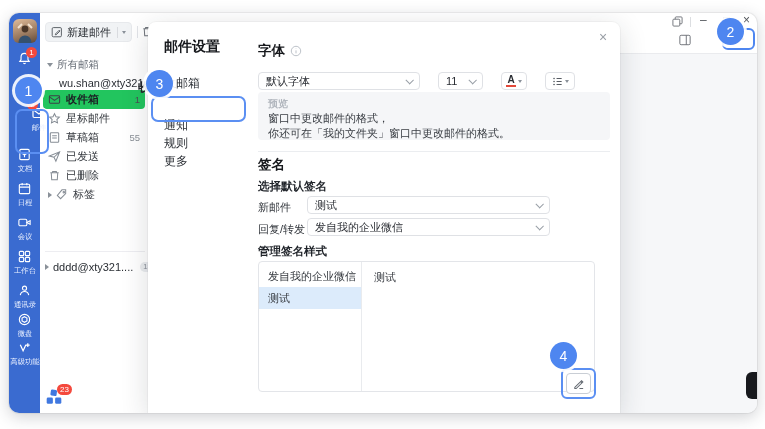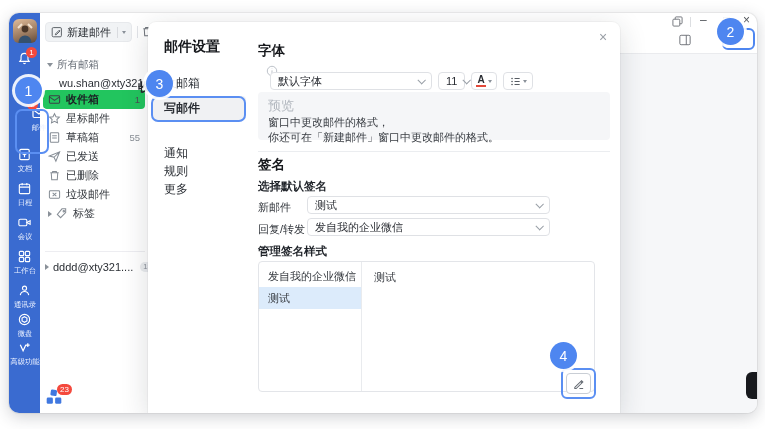--- a/index.html
+++ b/index.html
@@ -69,41 +69,41 @@
   .m-close { position:absolute; left:446px; top:6px; width:18px; height:18px; font-size:14px;
     color:#9a9fa6; display:flex; align-items:center; justify-content:center; }
   .m-nav { position:absolute; left:4px; top:48px; width:94px; }
   .mnav { height:18px; line-height:18px; padding-left:12px; font-size:12px; color:#2b2f35; }
   .mnav1 { margin-top:4px; }
   .mnav-sel { height:24px; line-height:24px; background:#f0f1f3; border-radius:4px;
     font-weight:bold; margin-top:4px; }
   .mnav-after { margin-top:24px; }
 
   .c-head { position:absolute; left:110px; top:20px; display:flex; align-items:center; gap:5px;
-    font-size:13.5px; font-weight:bold; color:#17191d;flex-direction:column; }
-  .controls { position:absolute; left:122px; top:50px; display:flex; gap:6px; }
+    font-size:13.5px; font-weight:bold; color:#17191d; }
+  .controls { position:absolute; left:110px; top:50px; display:flex; gap:18px; }
   .select { height:18px; border:1px solid #dfe1e5; border-radius:4px; background:#fff;
     display:flex; align-items:center; padding:0 7px; font-size:11px; color:#2a2d33; gap:6px; }
-  .sel-family { width:162px; } .sel-size { width:27px; }
+  .sel-family { width:162px; } .sel-size { width:45px; }
   .mini-btn { width:26px; height:18px; border:1px solid #dfe1e5; border-radius:4px; background:#fff;
     display:flex; align-items:center; justify-content:center; gap:2px; }
   .mini-btn.list { width:30px; }
   .a-letter { font-size:10px; font-weight:bold; color:#2a2d33; line-height:9px; }
   .a-wrap { display:flex; flex-direction:column; align-items:center; }
   .a-bar { width:10px; height:2.5px; background:#e2493b; margin-top:1px; }
   .chv { width:6px; height:6px; border-right:1.2px solid #9aa0a8; border-bottom:1.2px solid #9aa0a8;
     transform:rotate(45deg) translateY(-1px); margin-left:auto; flex:none; }
   .car-d { width:0; height:0; border-left:3.5px solid transparent; border-right:3.5px solid transparent;
     border-top:4.5px solid #8a9199; }
   .car-d.tiny { border-left-width:2.5px; border-right-width:2.5px; border-top-width:3.5px; }
   .car-r { width:0; height:0; border-top:3.5px solid transparent; border-bottom:3.5px solid transparent;
     border-left:4.5px solid #8a9199; }
   .preview { position:absolute; left:110px; top:70px; width:352px; height:48px; background:#f5f6f8;
     border-radius:4px; padding:5px 10px; }
-  .preview .plab { font-size:13px; color:#b3b8bf; }
+  .preview .plab { font-size:10px; color:#b3b8bf;font-weight:bold; }
   .preview .pline { font-size:11px; color:#383c42; line-height:14.5px; }
   .hdiv { position:absolute; left:110px; top:129px; width:352px; height:1px; background:#ebedf0; }
   .sig-title { position:absolute; left:110px; top:134px; font-size:13.5px; font-weight:bold; color:#17191d; }
   .sub-title { position:absolute; left:110px; font-size:11.5px; font-weight:bold; color:#1f2329; }
   .sig-label { position:absolute; left:110px; font-size:11px; color:#33373d; }
   .sig-select { position:absolute; left:159px; width:243px; }
   .panel { position:absolute; left:110px; top:239px; width:337px; height:131px;
     border:1px solid #e3e5e9; border-radius:4px; background:#fff; }
   .panel .lcol { position:absolute; left:0; top:0; width:103px; height:100%;
     border-right:1px solid #e9ebee; padding-top:3px; }
@@ -296,28 +296,20 @@
         <span class="cnt"></span>
       </div>
       <div class="frow">
         <svg width="13" height="13" viewBox="0 0 14 14" fill="none" stroke="#868d95" stroke-width="1.1">
             <path d="M2.5 4h9M5 4V2.8h4V4M3.5 4l.5 7.5h6L10.5 4"></path>
           </svg>
         <span>已删除</span>
         <span class="cnt"></span>
       </div>
       <div class="frow">
-        <svg width="13" height="13" viewBox="0 0 14 14" fill="none" stroke="#868d95" stroke-width="1.1">
-            <rect x="1.5" y="3" width="11" height="8" rx="1"></rect>
-            <path d="M5 5.3l4 3.4m0-3.4l-4 3.4"></path>
-          </svg>
-        <span>垃圾邮件</span>
-        <span class="cnt"></span>
-      </div>
-      <div class="frow">
         <span class="car-r" style="margin-right:-2px;"></span>
         <svg width="13" height="13" viewBox="0 0 14 14" fill="none" stroke="#868d95" stroke-width="1.1">
             <path d="M7.5 2h4v4L6 11.5 2.5 8z"></path>
             <circle cx="9.5" cy="4.5" r=".8"></circle>
           </svg>
         <span>标签</span>
         <span class="cnt"></span>
       </div>
     </div>
 
@@ -331,21 +323,20 @@
   <div class="list-sliver">收</div>
 
   <div class="dark-widget"></div>
 
   <div class="modal">
     <div class="m-title">邮件设置</div>
     <div class="m-close">×</div>
 
     <nav class="m-nav">
       <div class="mnav mnav1">收邮箱</div>
-      <div class="mnav mnav-sel">写邮件</div>
       <div class="mnav mnav-after">通知</div>
       <div class="mnav">规则</div>
       <div class="mnav">更多</div>
     </nav>
     <div class="hl" style="left:3px; top:74px; width:95px; height:26px;"></div>
     <div class="step" style="left:-2px; top:48px;">3</div>
 
     <div class="c-head">
       <span>字体</span>
       <svg width="12" height="12" viewBox="0 0 14 14" fill="none" stroke="#b9bec6" stroke-width="1.1">
@@ -375,21 +366,21 @@
             <circle cx="2.6" cy="3.2" r="1" fill="#4b5158" stroke="none"></circle>
             <circle cx="2.6" cy="7" r="1" fill="#4b5158" stroke="none"></circle>
             <circle cx="2.6" cy="10.8" r="1" fill="#4b5158" stroke="none"></circle>
           </svg>
         <span class="car-d tiny"></span>
       </div>
     </div>
     <div class="preview">
       <div class="plab">预览</div>
       <div class="pline">窗口中更改邮件的格式，</div>
-      <div class="pline">你还可在「新建邮件」窗口中更改邮件的格式。</div>
+      <div class="pline">你还可在「我的文件夹」窗口中更改邮件的格式。</div>
     </div>
     <div class="hdiv"></div>
 
     <div class="sig-title">签名</div>
     <div class="sub-title" style="top:157px;">选择默认签名</div>
 
     <div class="sig-label" style="top:178px;">新邮件</div>
     <div class="select sig-select" style="top:174px;">
       <span>测试</span>
       <span class="chv"></span>

